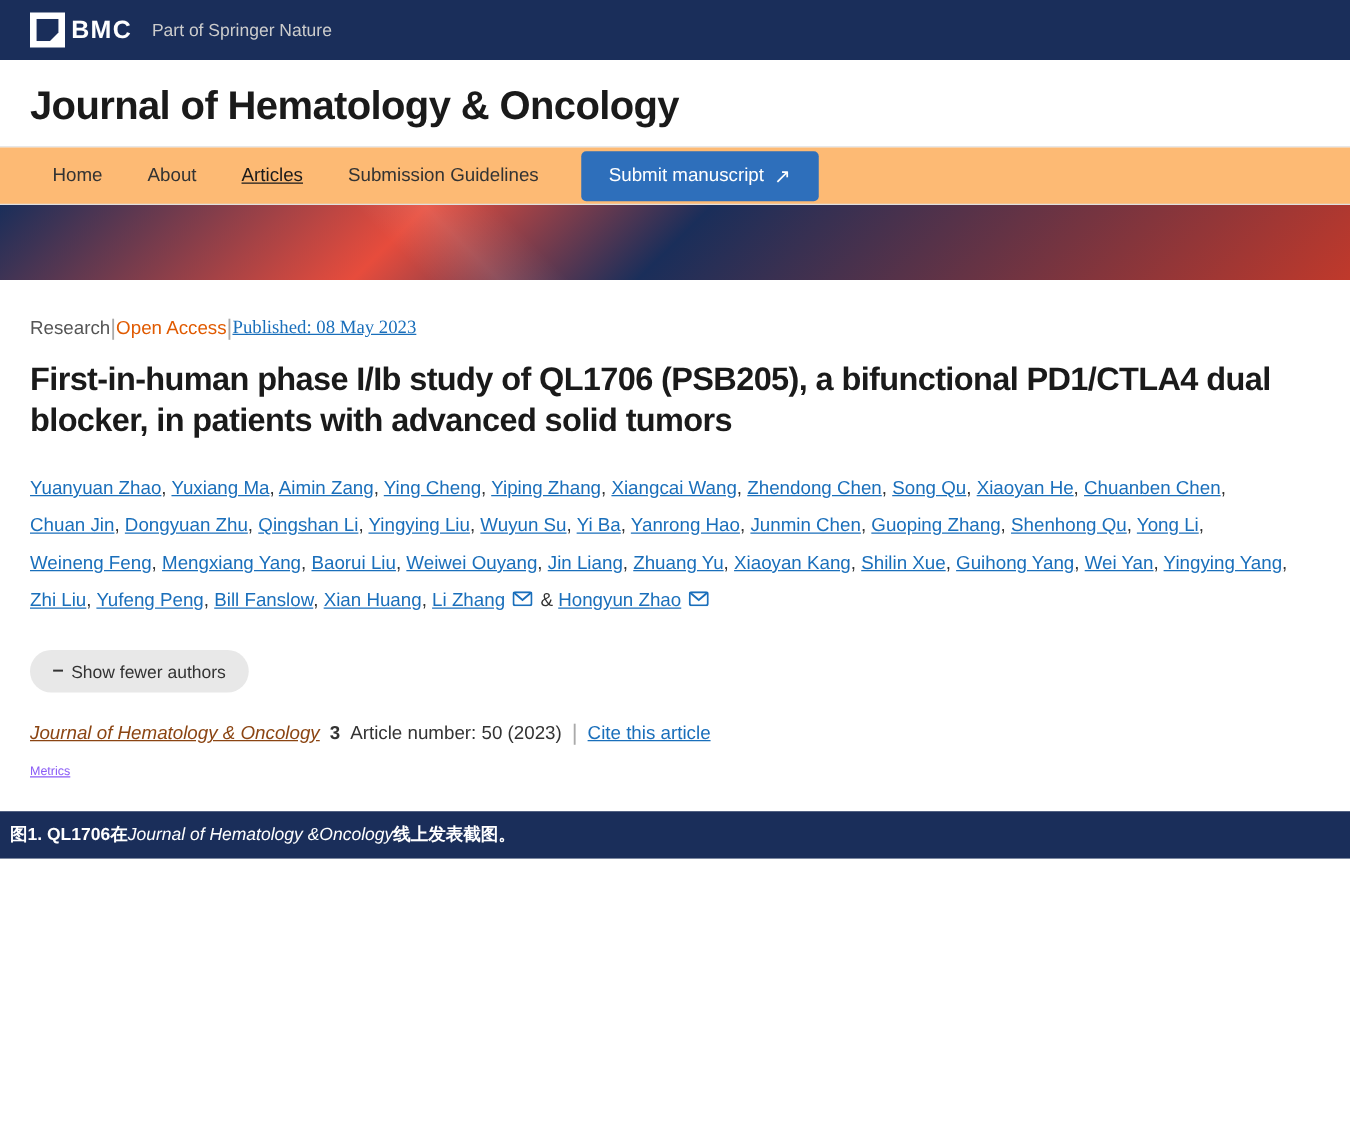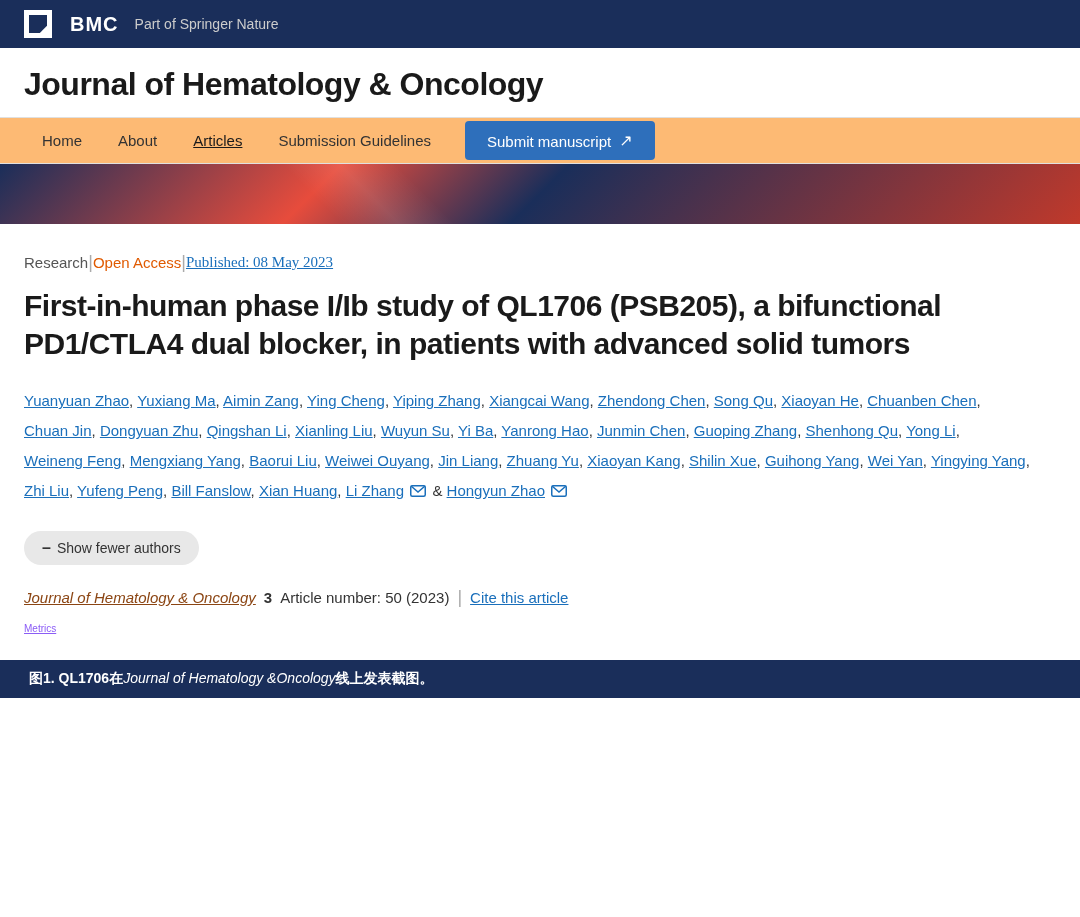--- a/index.html
+++ b/index.html
@@ -9,21 +9,21 @@
     .top-bar {
       background: #1a2e5a;
       padding: 10px 24px;
       display: flex;
       align-items: center;
       gap: 12px;
     }
     .bmc-logo {
       display: flex;
       align-items: center;
-      gap: 18px;
+      gap: 5px;
     }
     .bmc-square {
       width: 28px;
       height: 28px;
       background: #fff;
       display: flex;
       align-items: center;
       justify-content: center;
     }
     .bmc-square-inner {
@@ -80,21 +80,21 @@
     .nav-submit-btn {
       margin-left: 16px;
       background: #2e6fbb;
       color: #fff;
       border: none;
       border-radius: 4px;
       padding: 10px 22px;
       font-size: 15px;
       cursor: pointer;
       display: flex;
-      align-items: flex-end;
+      align-items: center;
       gap: 8px;
     }
     .submit-icon {
       font-size: 16px;
     }
 
     
     .banner {
       height: 60px;
       background: linear-gradient(135deg, #1a2e5a 0%, #c0392b 40%, #e74c3c 60%, #1a2e5a 80%, #2c3e7a 100%);
@@ -134,21 +134,21 @@
       font-weight: 500;
     }
     .meta-published {
       color: #1a6fbb;
       text-decoration: underline;
       cursor: pointer;
       font-family: Liberation Serif, serif;
     }
 
     .article-title {
-      font-size: 30px;
+      font-size: 26px;
       font-weight: 700;
       color: #1a1a1a;
       line-height: 1.25;
       margin-bottom: 24px;
       letter-spacing: -0.5px;
     }
 
     .authors-section {
       font-size: 15px;
       line-height: 2;
@@ -225,21 +225,21 @@
       text-decoration: underline;
       cursor: pointer;
       display: inline-block;
       margin-bottom: 10px;
     }
 
     
     .caption-bar {
       background: #1a2e5a;
       color: #fff;
-      padding: 10px 29px;
+      padding: 10px 8px;
       font-size: 14px;
       font-weight: 500;
     }
     .caption-bar em {
       font-style: italic;
     }
     .caption-bar strong {
       font-weight: 700;
     }
   </style>
@@ -295,21 +295,21 @@
     <a>Ying Cheng</a><span class="author-sep">, </span>
     <a>Yiping Zhang</a><span class="author-sep">, </span>
     <a>Xiangcai Wang</a><span class="author-sep">, </span>
     <a>Zhendong Chen</a><span class="author-sep">, </span>
     <a>Song Qu</a><span class="author-sep">, </span>
     <a>Xiaoyan He</a><span class="author-sep">, </span>
     <a>Chuanben Chen</a><span class="author-sep">, </span>
     <a>Chuan Jin</a><span class="author-sep">, </span>
     <a>Dongyuan Zhu</a><span class="author-sep">, </span>
     <a>Qingshan Li</a><span class="author-sep">, </span>
-    <a>Xianling Liu</a><span class="author-sep">, </span>
+    <a>Yingying Liu</a><span class="author-sep">, </span>
     <a>Wuyun Su</a><span class="author-sep">, </span>
     <a>Yi Ba</a><span class="author-sep">, </span>
     <a>Yanrong Hao</a><span class="author-sep">, </span>
     <a>Junmin Chen</a><span class="author-sep">, </span>
     <a>Guoping Zhang</a><span class="author-sep">, </span>
     <a>Shenhong Qu</a><span class="author-sep">, </span>
     <a>Yong Li</a><span class="author-sep">, </span>
     <a>Weineng Feng</a><span class="author-sep">, </span>
     <a>Mengxiang Yang</a><span class="author-sep">, </span>
     <a>Baorui Liu</a><span class="author-sep">, </span>

